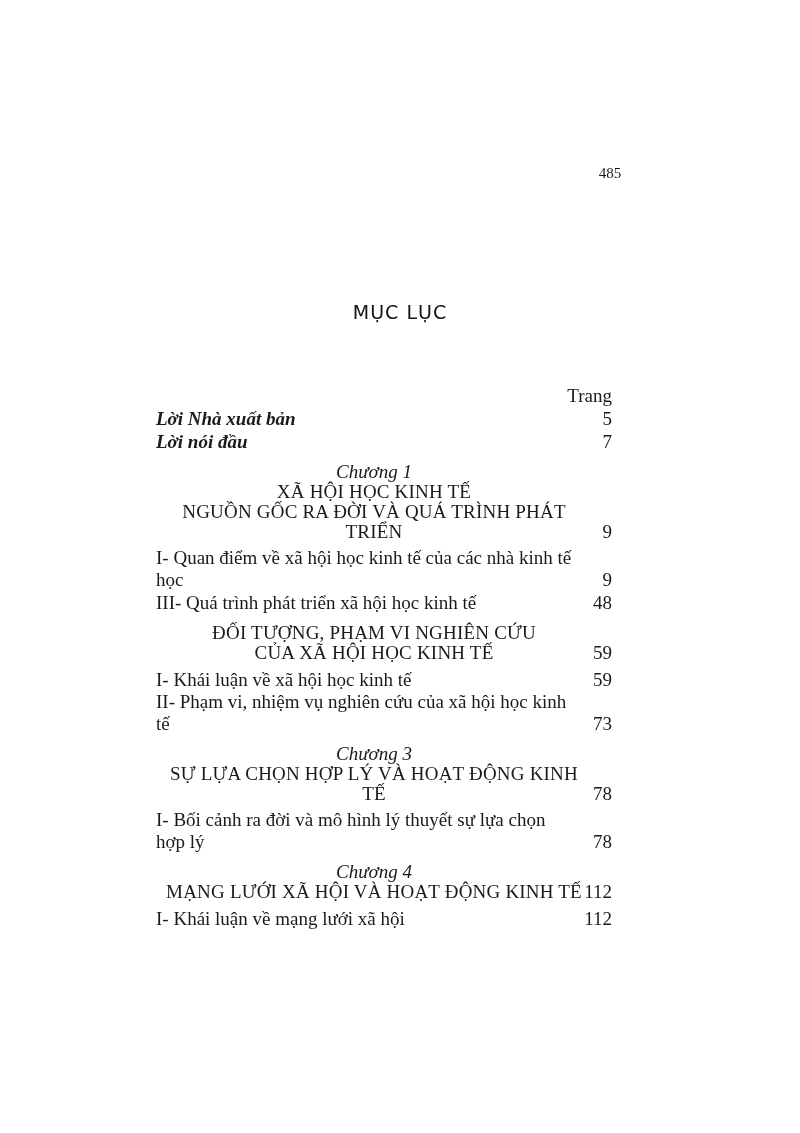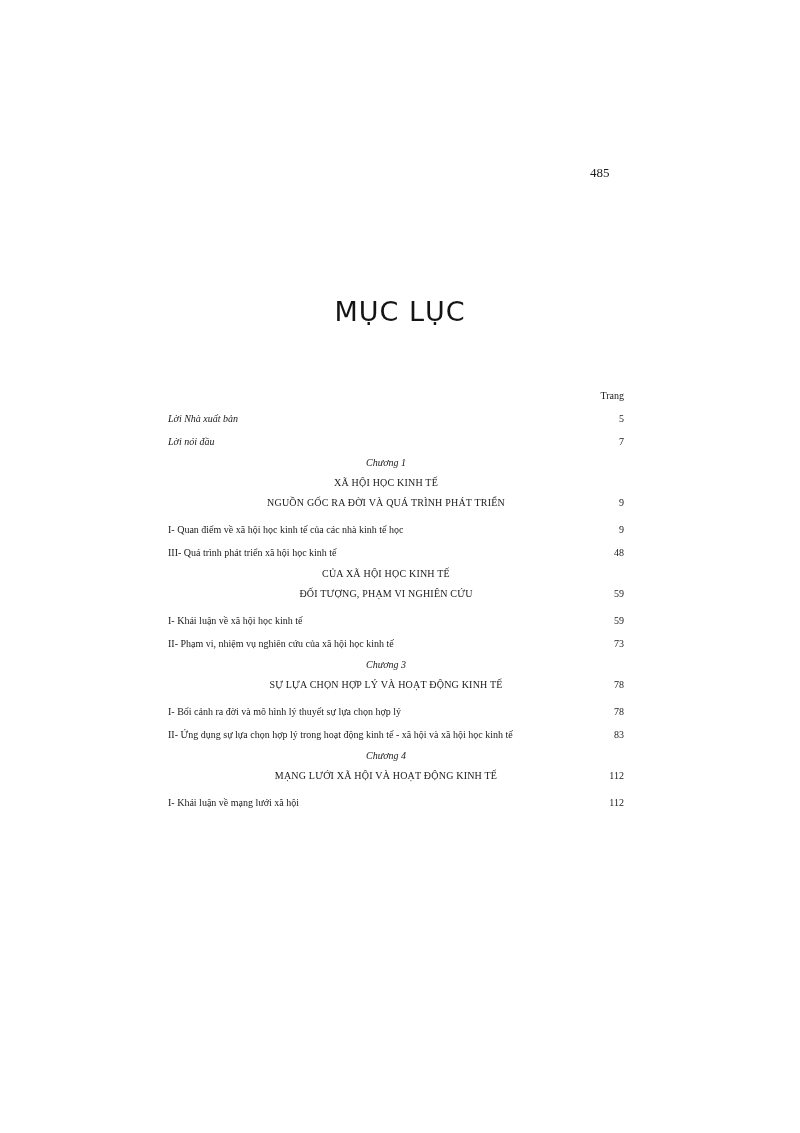--- a/index.html
+++ b/index.html
@@ -11,44 +11,44 @@
       width: 800px;
       height: 1133px;
       position: relative;
       overflow: hidden;
       color: #1a1a1a;
       font-family: "Liberation Serif", "DejaVu Serif", serif;
     }
     .page-number {
       position: absolute;
       top: 163px;
-      left: 590px;
+      left: 576px;
       width: 68px;
-      text-align: left;
-      font-size: 13px;
+      text-align: center;
+      font-size: 15px;
       line-height: 20px;
     }
     .toc-title {
       position: absolute;
       top: 296px;
       left: 0;
       width: 800px;
       text-align: center;
       font-family: "DejaVu Sans", "Liberation Sans", sans-serif;
-      font-size: 27px;
+      font-size: 19px;
       letter-spacing: 1px;
       line-height: 32px;
       color: #141414;
     }
     .toc {
       position: absolute;
-      left: 168px;
+      left: 156px;
       width: 456px;
       top: 385px;
-      font-size: 10px;
+      font-size: 19px;
       line-height: 22px;
     }
     .trang-header {
       text-align: right;
       height: 22px;
     }
     .row {
       display: flex;
       justify-content: space-between;
       align-items: flex-end;
@@ -58,23 +58,24 @@
     .row .label {
       flex: 1;
       padding-right: 20px;
     }
     .row .page {
       text-align: right;
       white-space: nowrap;
     }
     .row.italic .label {
       font-style: italic;
+      font-weight: bold;
     }
     .chapter {
-      margin-top: 0;
+      margin-top: 9px;
       margin-bottom: 5px;
       position: relative;
     }
     .chapter .chapter-num {
       text-align: center;
       font-style: italic;
       line-height: 20px;
       padding-right: 20px;
     }
     .chapter .chapter-title-line {
@@ -122,46 +123,42 @@
   <div class="row">
     <span class="label">I- Quan điểm về xã hội học kinh tế của các nhà kinh tế học</span>
     <span class="page">9</span>
   </div>
   <div class="row">
     <span class="label">III- Quá trình phát triển xã hội học kinh tế</span>
     <span class="page">48</span>
   </div>
 
   <div class="chapter">
+    <div class="chapter-title-line">ĐỐI TƯỢNG, PHẠM VI NGHIÊN CỨU</div>
     <div class="chapter-title-line">CỦA XÃ HỘI HỌC KINH TẾ</div>
-    <div class="chapter-title-line">ĐỐI TƯỢNG, PHẠM VI NGHIÊN CỨU</div>
     <span class="chapter-page">59</span>
   </div>
   <div class="row">
     <span class="label">I- Khái luận về xã hội học kinh tế</span>
     <span class="page">59</span>
   </div>
   <div class="row">
     <span class="label">II- Phạm vi, nhiệm vụ nghiên cứu của xã hội học kinh tế</span>
     <span class="page">73</span>
   </div>
 
   <div class="chapter">
     <div class="chapter-num">Chương 3</div>
     <div class="chapter-title-line">SỰ LỰA CHỌN HỢP LÝ VÀ HOẠT ĐỘNG KINH TẾ</div>
     <span class="chapter-page">78</span>
   </div>
   <div class="row">
     <span class="label">I- Bối cảnh ra đời và mô hình lý thuyết sự lựa chọn hợp lý</span>
     <span class="page">78</span>
   </div>
-  <div class="row wrap-row">
-    <span class="label">II- Ứng dụng sự lựa chọn hợp lý trong hoạt động kinh tế - xã hội và xã hội học kinh tế</span>
-    <span class="page">83</span>
-  </div>
 
   <div class="chapter">
     <div class="chapter-num">Chương 4</div>
     <div class="chapter-title-line">MẠNG LƯỚI XÃ HỘI VÀ HOẠT ĐỘNG KINH TẾ</div>
     <span class="chapter-page">112</span>
   </div>
   <div class="row">
     <span class="label">I- Khái luận về mạng lưới xã hội</span>
     <span class="page">112</span>
   </div>

